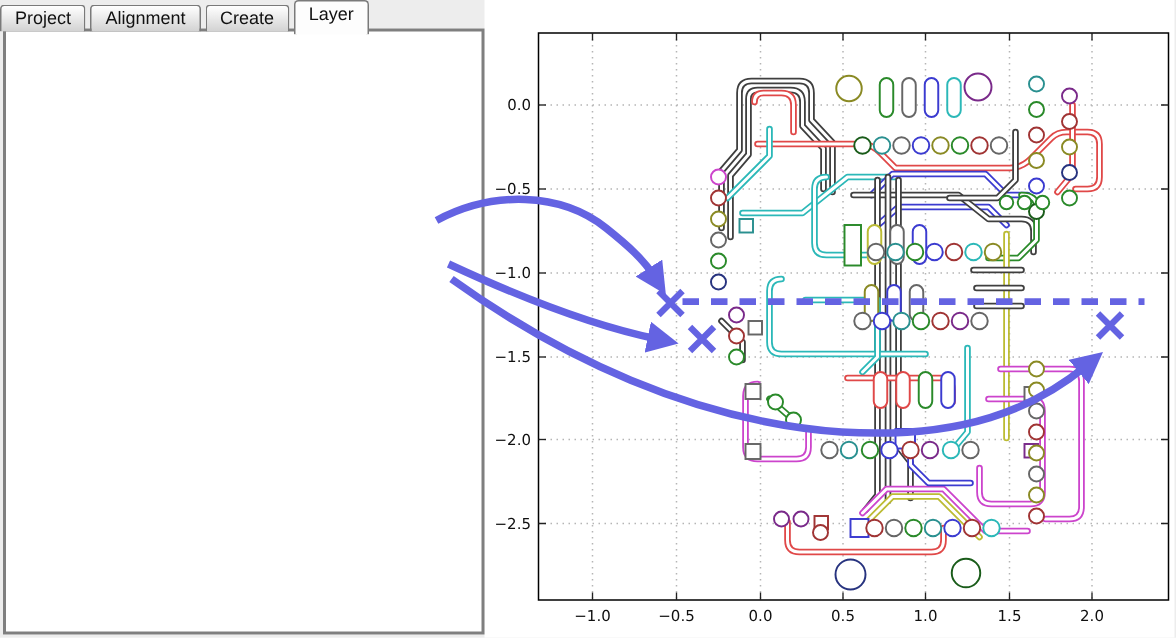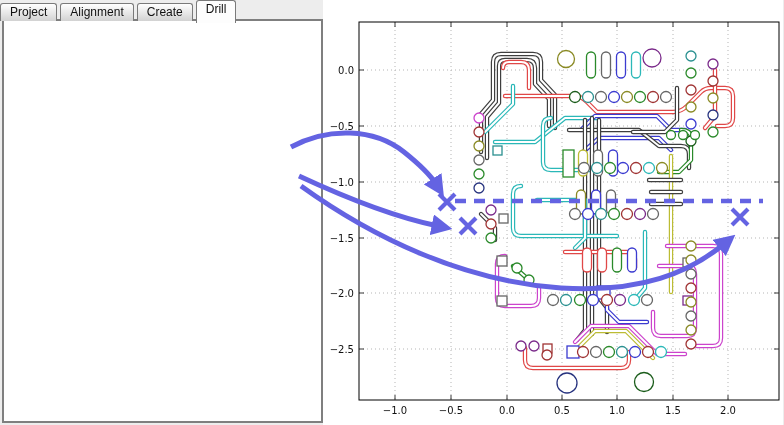--- a/index.html
+++ b/index.html
@@ -50,21 +50,21 @@
   .ticklabel{font-family:"DejaVu Sans","Liberation Sans",sans-serif;font-size:10px;fill:#111;}
   #overlay{left:0;top:0;z-index:6;pointer-events:none;}
 </style>
 </head>
 <body>
 
 <div id="tabbar" class="abs">
   <div class="tab">Project</div>
   <div class="tab">Alignment</div>
   <div class="tab">Create</div>
-  <div class="tab active">Drill</div>
+  <div class="tab active">Layer</div>
 </div>
 
 <div id="panel" class="abs"></div>
 
 <div class="abs panel-title">Double-Sided PCB Tool</div>
 
 <div class="abs lbl" style="top:62px;">Bottom Layer:</div>
 <div class="abs combo">
   <span>CBS-B_Cu.gbl</span>
   <span class="arrow"></span>

